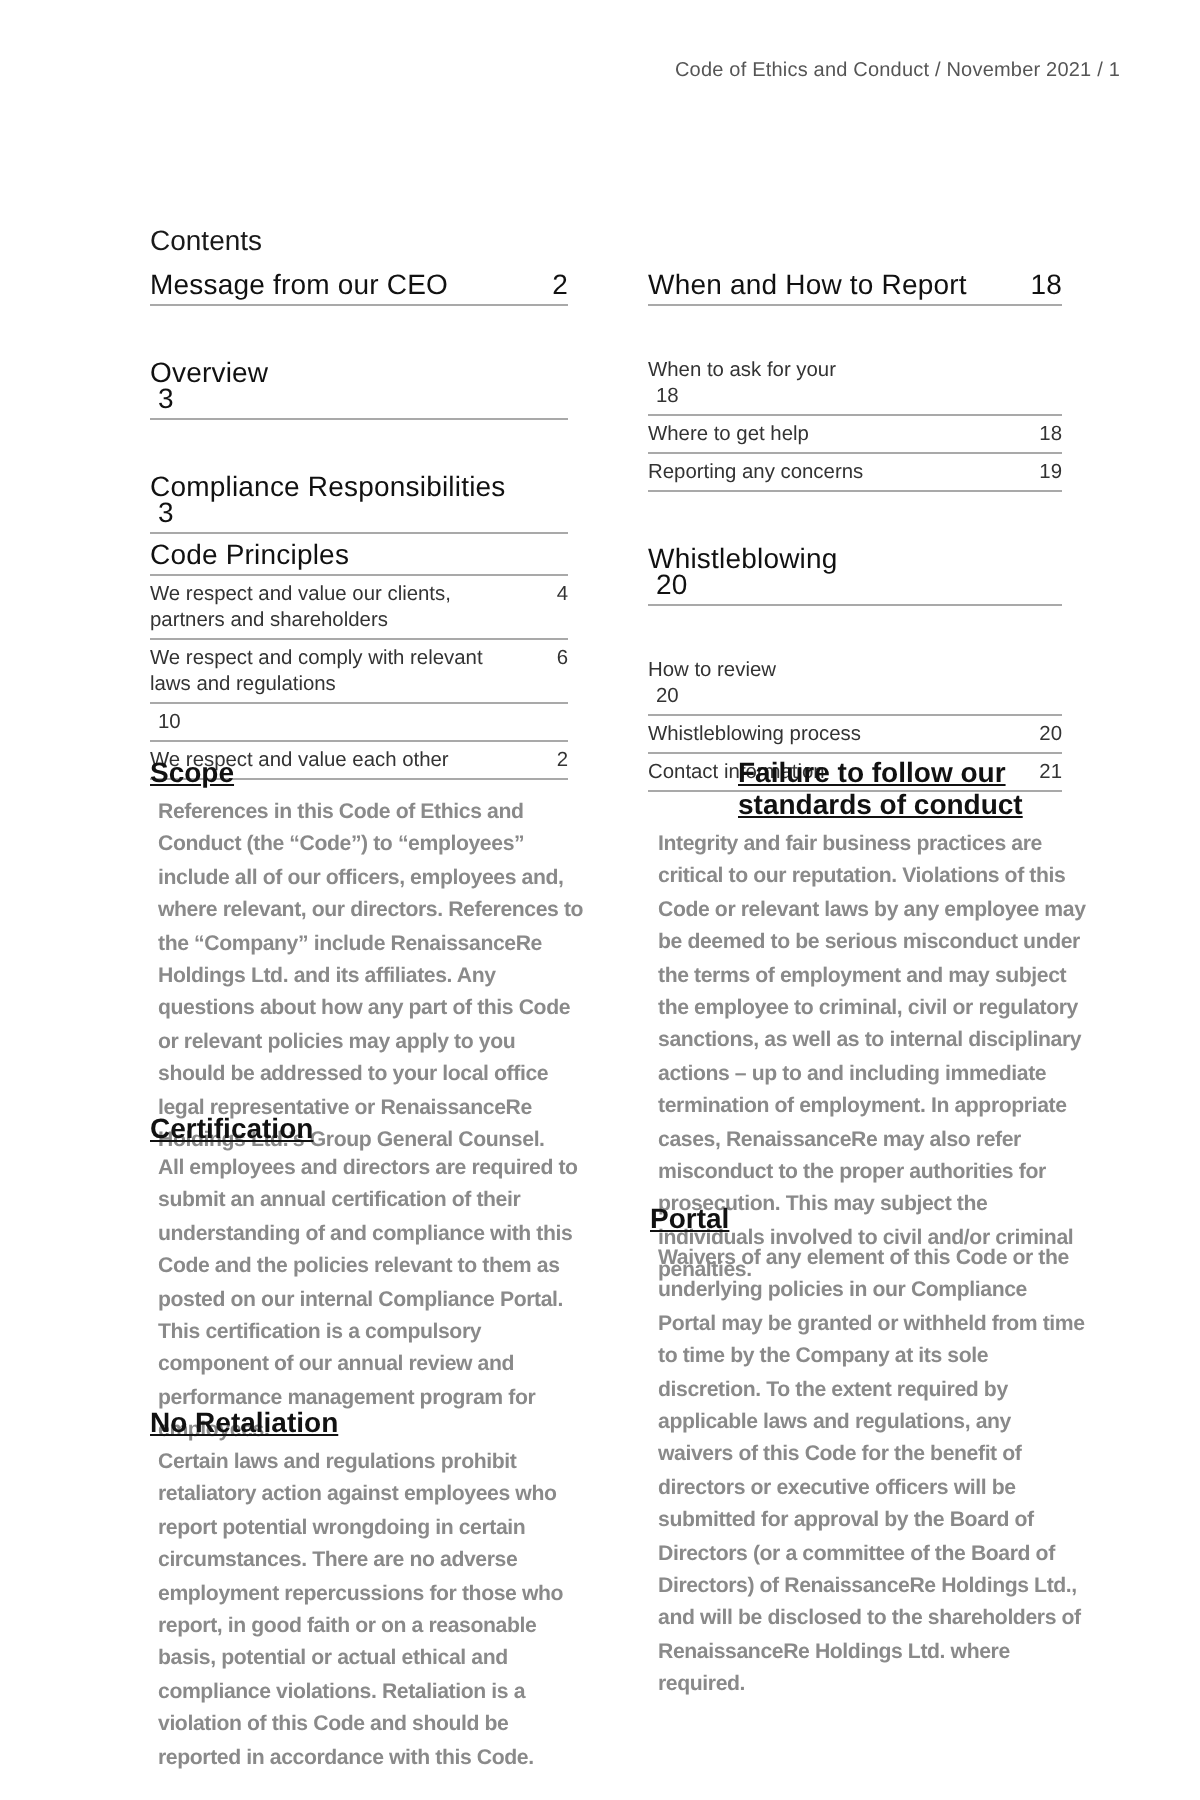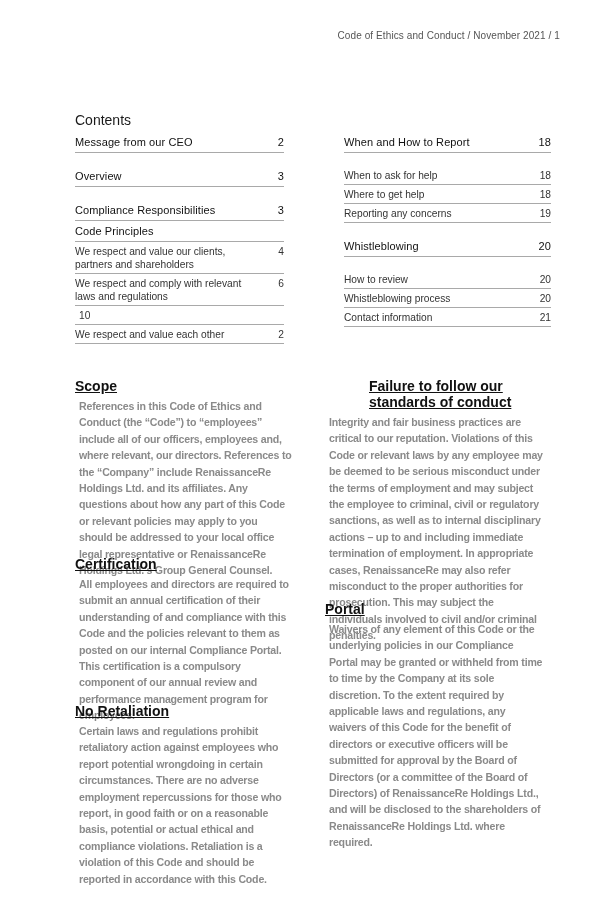--- a/index.html
+++ b/index.html
@@ -1,28 +1,28 @@
 <!DOCTYPE html>
 <html><head>
 <meta charset="utf-8">
 <style>
   html, body { margin: 0; padding: 0; background: #ffffff; }
   body { width: 600px; height: 900px; position: relative; overflow: hidden; font-family: "Liberation Sans", sans-serif; color: #1a1a1a; }
   .header { position: absolute; top: 30px; right: 40px; font-size: 10px; color: #555; letter-spacing: 0.1px; }
   .contents-title { position: absolute; left: 75px; top: 112px; font-size: 14px; font-weight: normal; color: #1a1a1a; text-align: center; }
   .toc-col { position: absolute; width: 209px; }
   .toc-left { left: 75px; top: 132px; }
-  .toc-right { left: 344px; top: 132px; width: 207px; }
+  .toc-right { left: 324px; top: 132px; width: 207px; }
   .toc-row { display: flex; justify-content: space-between; align-items: flex-start; border-bottom: 1px solid #a9a9a9; padding: 3px 0 2px 0; line-height: 13px; }
   .toc-row .lbl { font-size: 10.5px; color: #1a1a1a; }
   .toc-row .pg { font-size: 10px; color: #1a1a1a; padding-left: 4px; white-space: nowrap; }
-  .toc-row.major .lbl, .toc-row.major .pg { font-size: 11px; font-weight: normal; color: #111; letter-spacing: 0.1px; }
+  .toc-row.major .lbl, .toc-row.major .pg { font-size: 14px; font-weight: normal; color: #111; letter-spacing: 0.1px; }
   .toc-row.major { padding: 4px 0 3px 0; }
   .toc-row.sub .lbl, .toc-row.sub .pg { color: #333; font-size: 10.2px; }
-  .toc-row.gap { margin-top: 13px; }
+  .toc-row.gap { margin-top: 23px; flex-direction: column; }
   .section { position: absolute; }
   .sec-title { font-size: 14px; color: #111; margin: 0 0 2px 0; line-height: 16px; text-decoration: underline; }
   .sec-body { font-size: 10.6px; line-height: 16.4px; color: #8a8a8a; margin: 4px; letter-spacing: -0.2px; font-weight: bold; }
 </style>
 </head>
 <body>
 
 <div class="header">Code of Ethics and Conduct  / November 2021  / 1</div>
 
 <div class="contents-title">Contents</div>
@@ -60,21 +60,21 @@
     <span class="pg">2</span>
   </div>
 </div>
 
 <div class="toc-col toc-right">
   <div class="toc-row major">
     <span class="lbl">When and How to Report</span>
     <span class="pg">18</span>
   </div>
   <div class="toc-row sub gap">
-    <span class="lbl">When to ask for help</span>
+    <span class="lbl">When to ask for your</span>
     <span class="pg">18</span>
   </div>
   <div class="toc-row sub">
     <span class="lbl">Where to get help</span>
     <span class="pg">18</span>
   </div>
   <div class="toc-row sub">
     <span class="lbl">Reporting any concerns</span>
     <span class="pg">19</span>
   </div>

